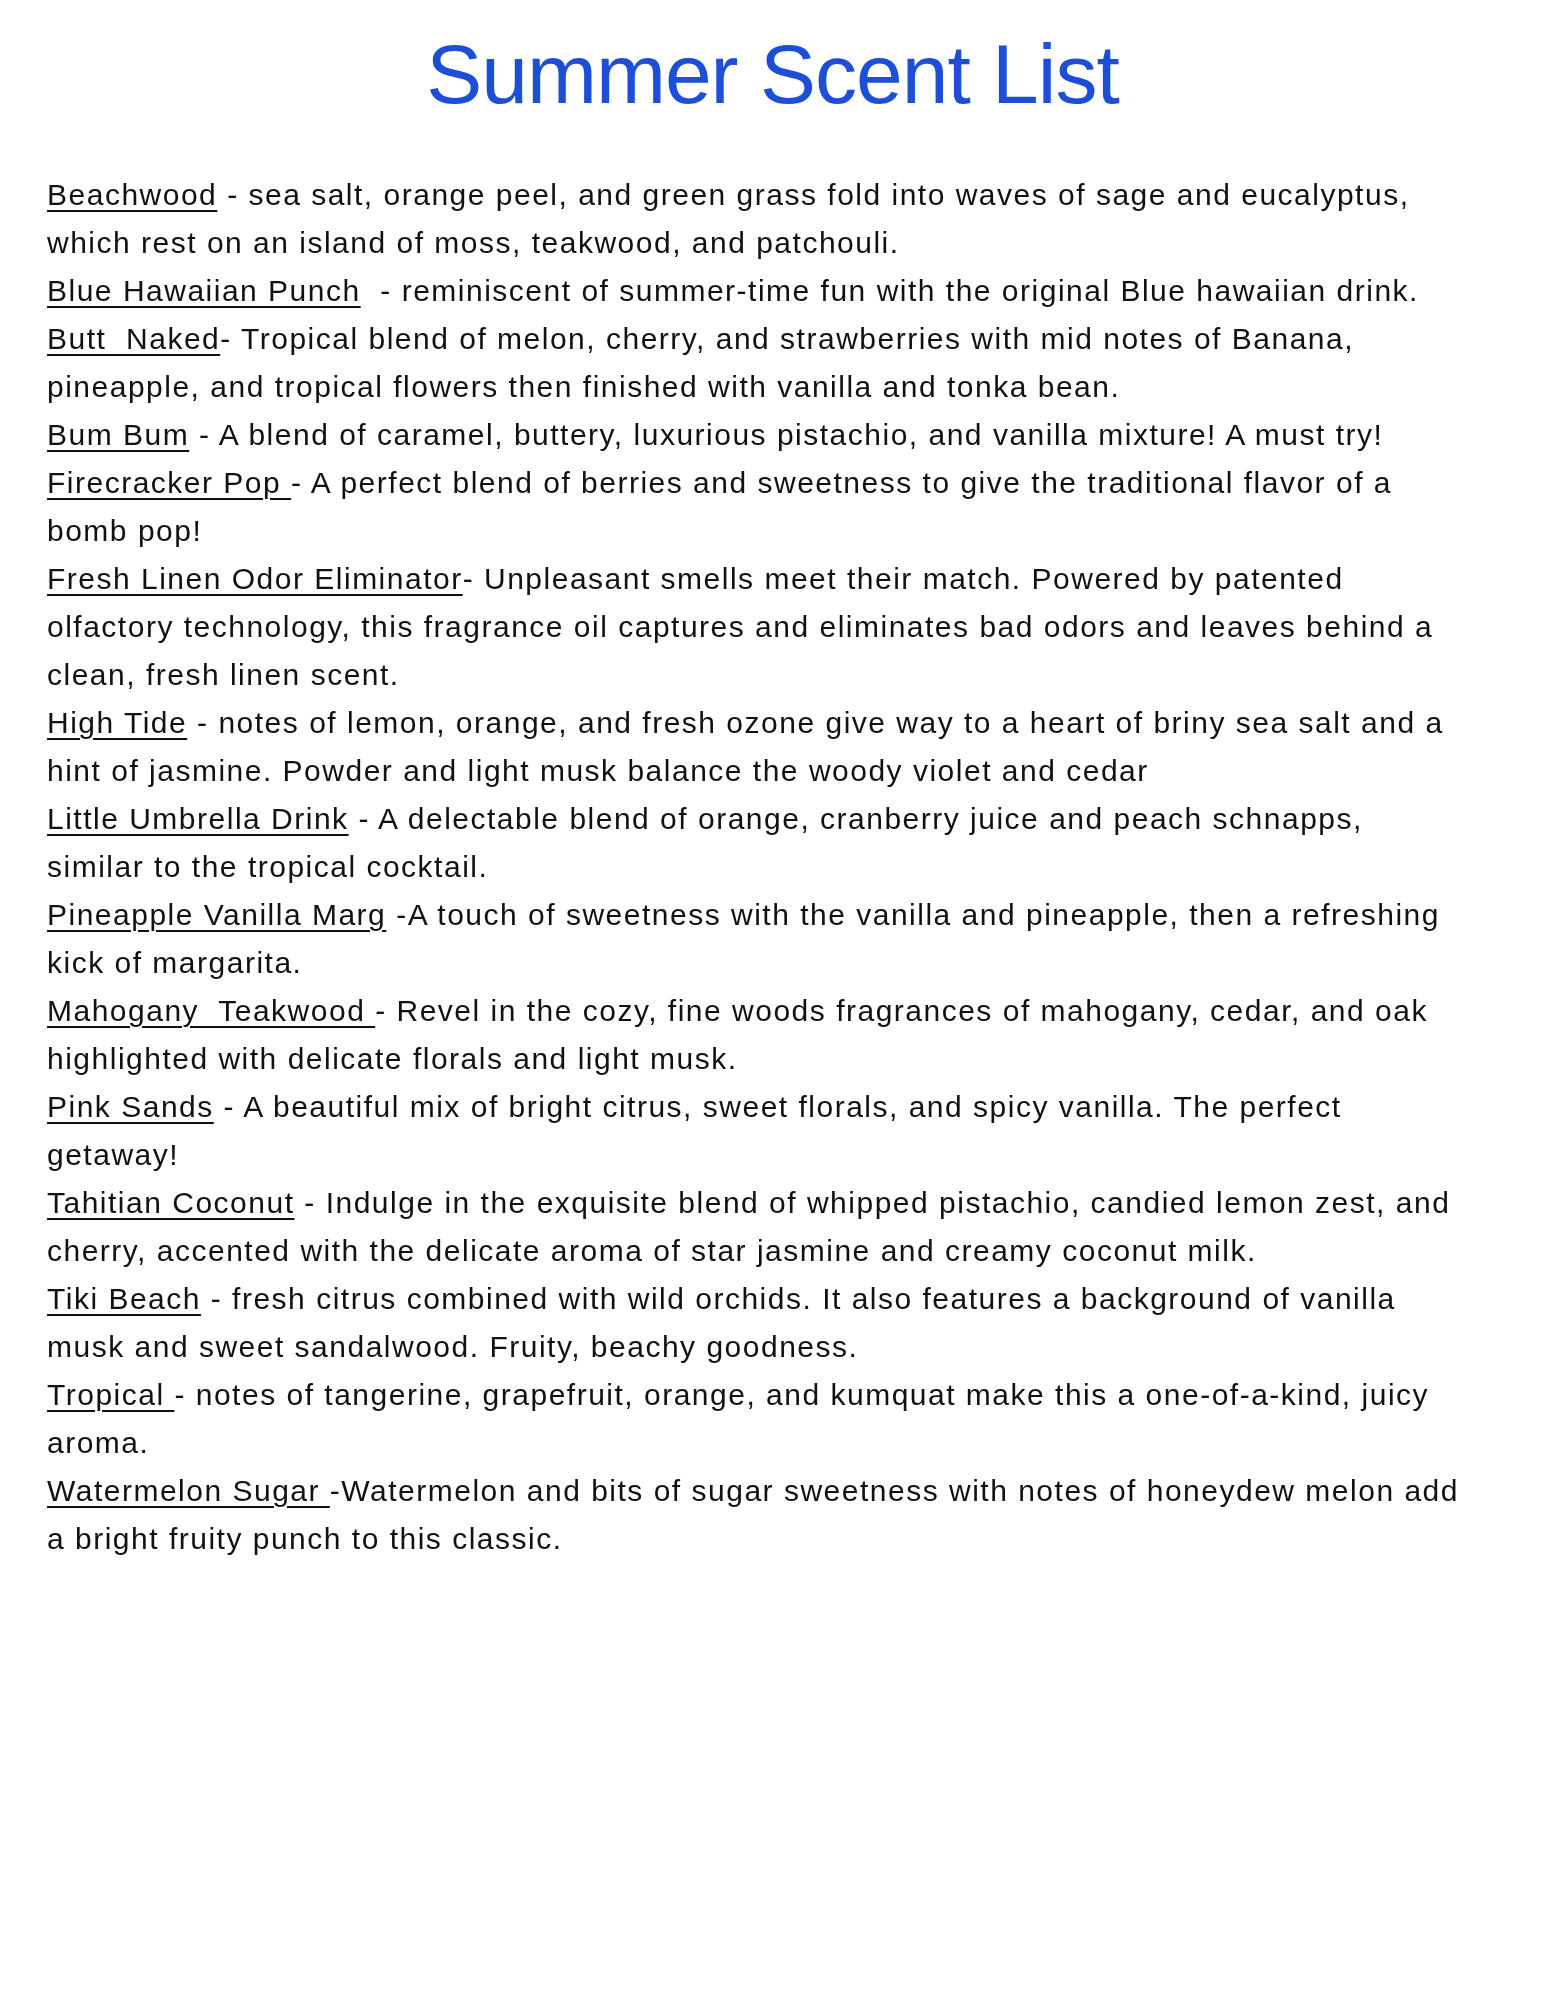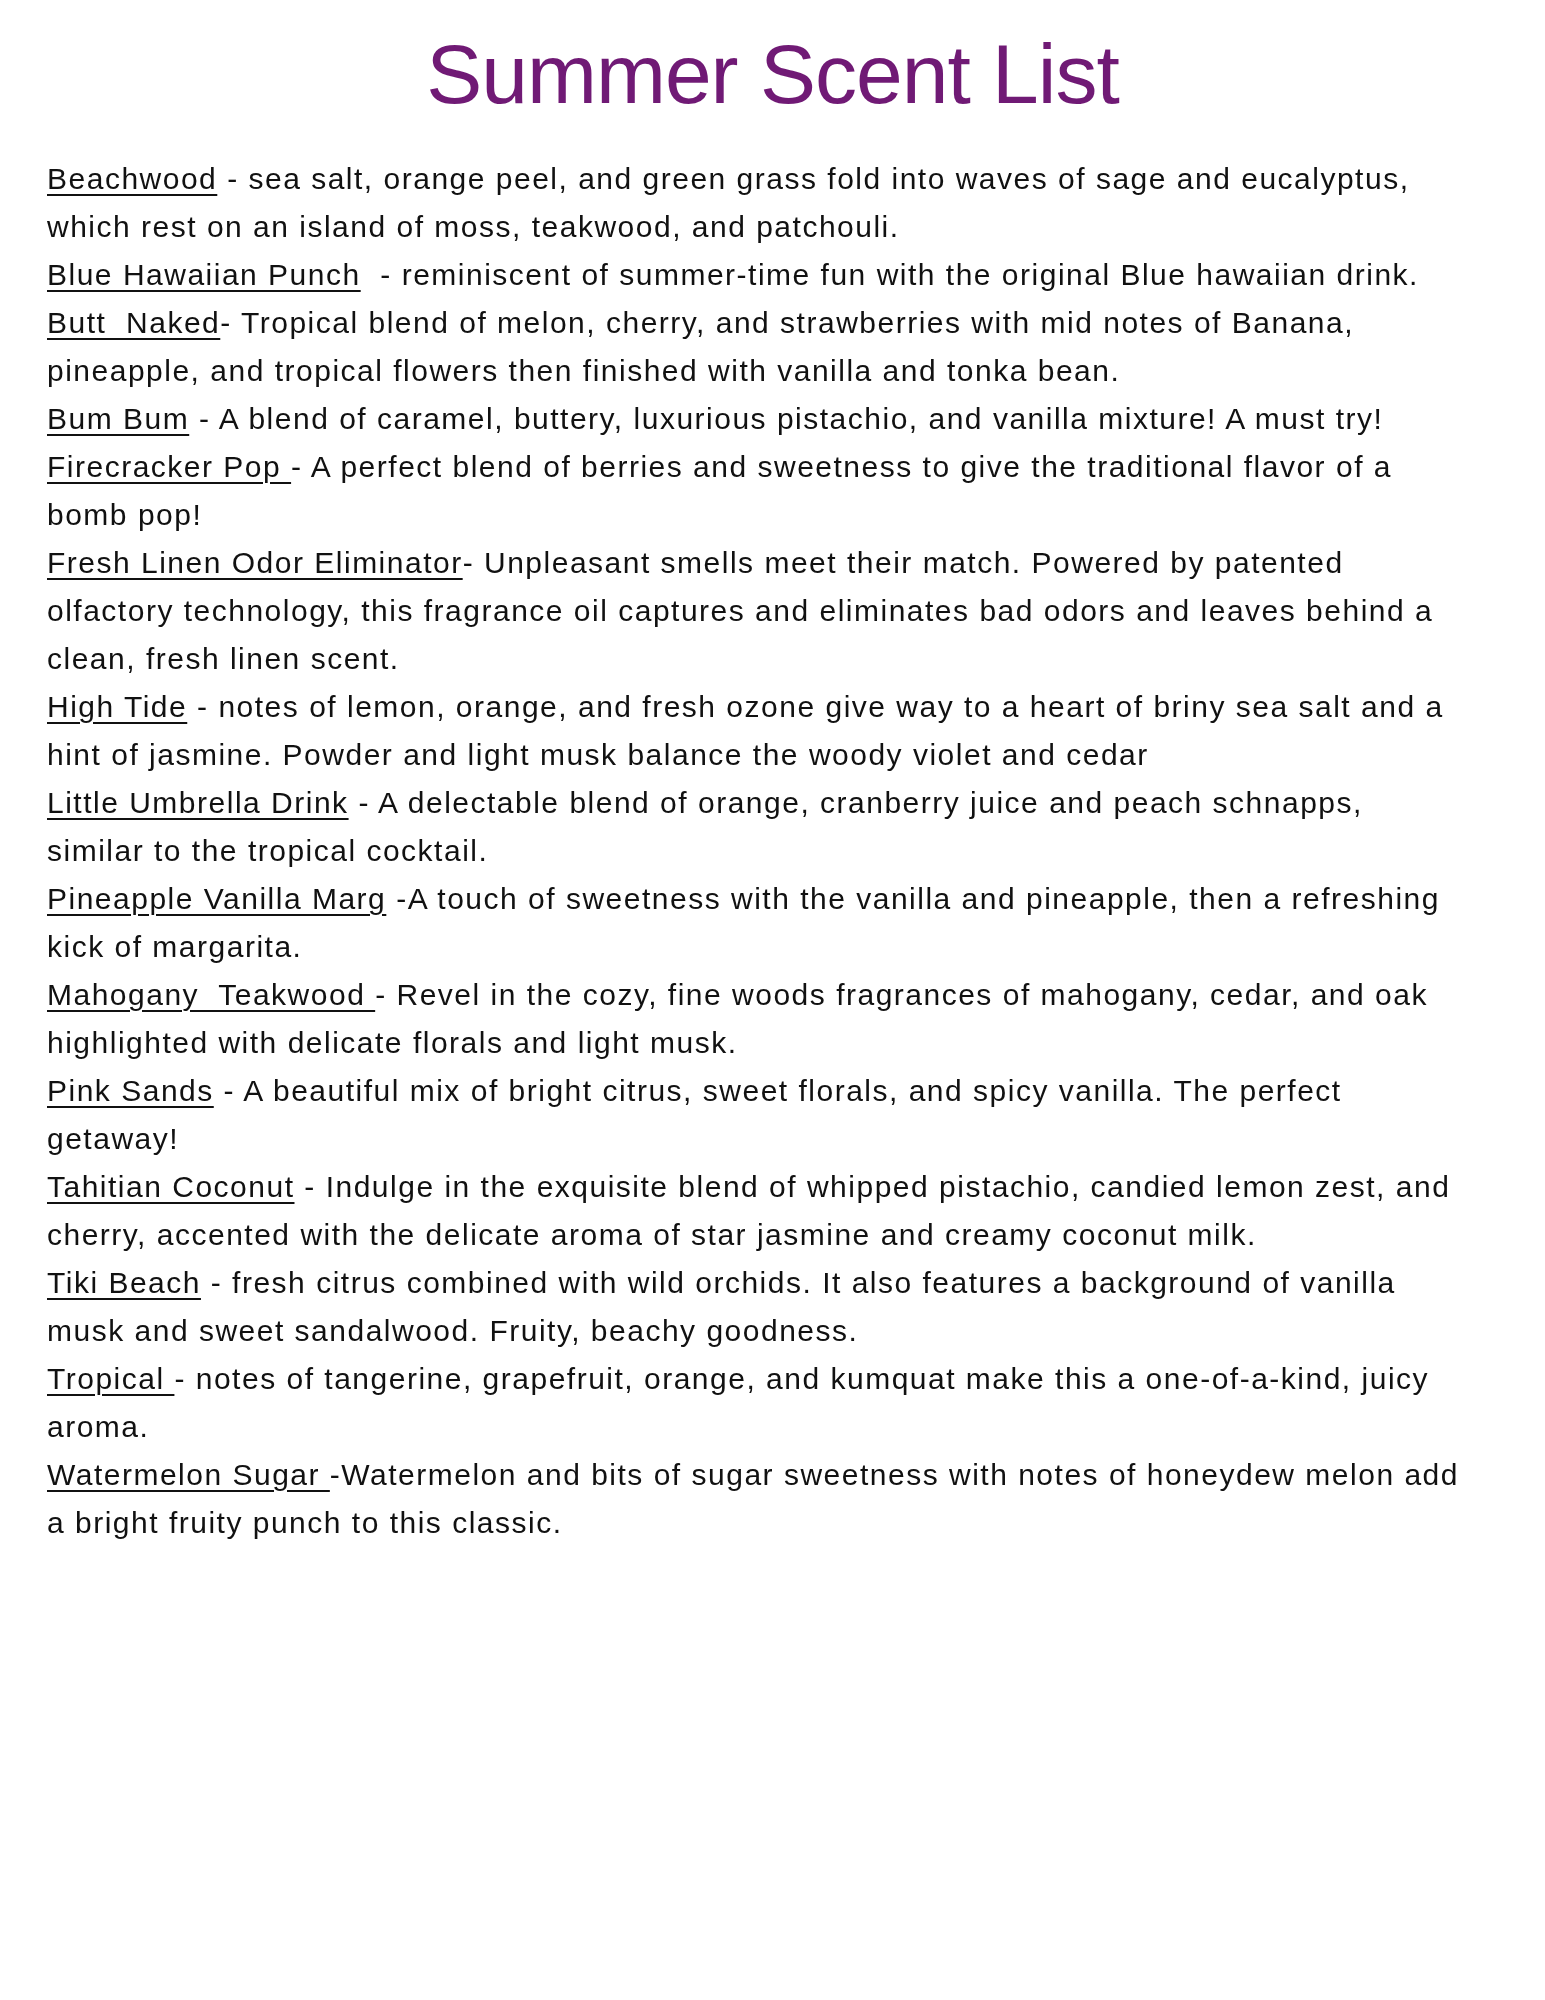--- a/index.html
+++ b/index.html
@@ -21,24 +21,24 @@
     padding: 16px 47px 40px 47px;
     background: #ffffff;
   }
   h1.doc-title {
     margin: 10px 0 15px 0;
     text-align: center;
     font-size: 84px;
     font-weight: 500;
     letter-spacing: -1px;
     line-height: 1.15;
-    color: #701a75;
+    color: #1d4ed8;
   }
   .scent-list {
-    margin-top: 32px;
+    margin-top: 48px;
     max-width: 1420px;
   }
   p.entry {
     margin: 0;
     font-size: 30px;
     line-height: 48px;
     letter-spacing: 1.5px;
     white-space: pre-wrap;
     color: #111111;
   }

